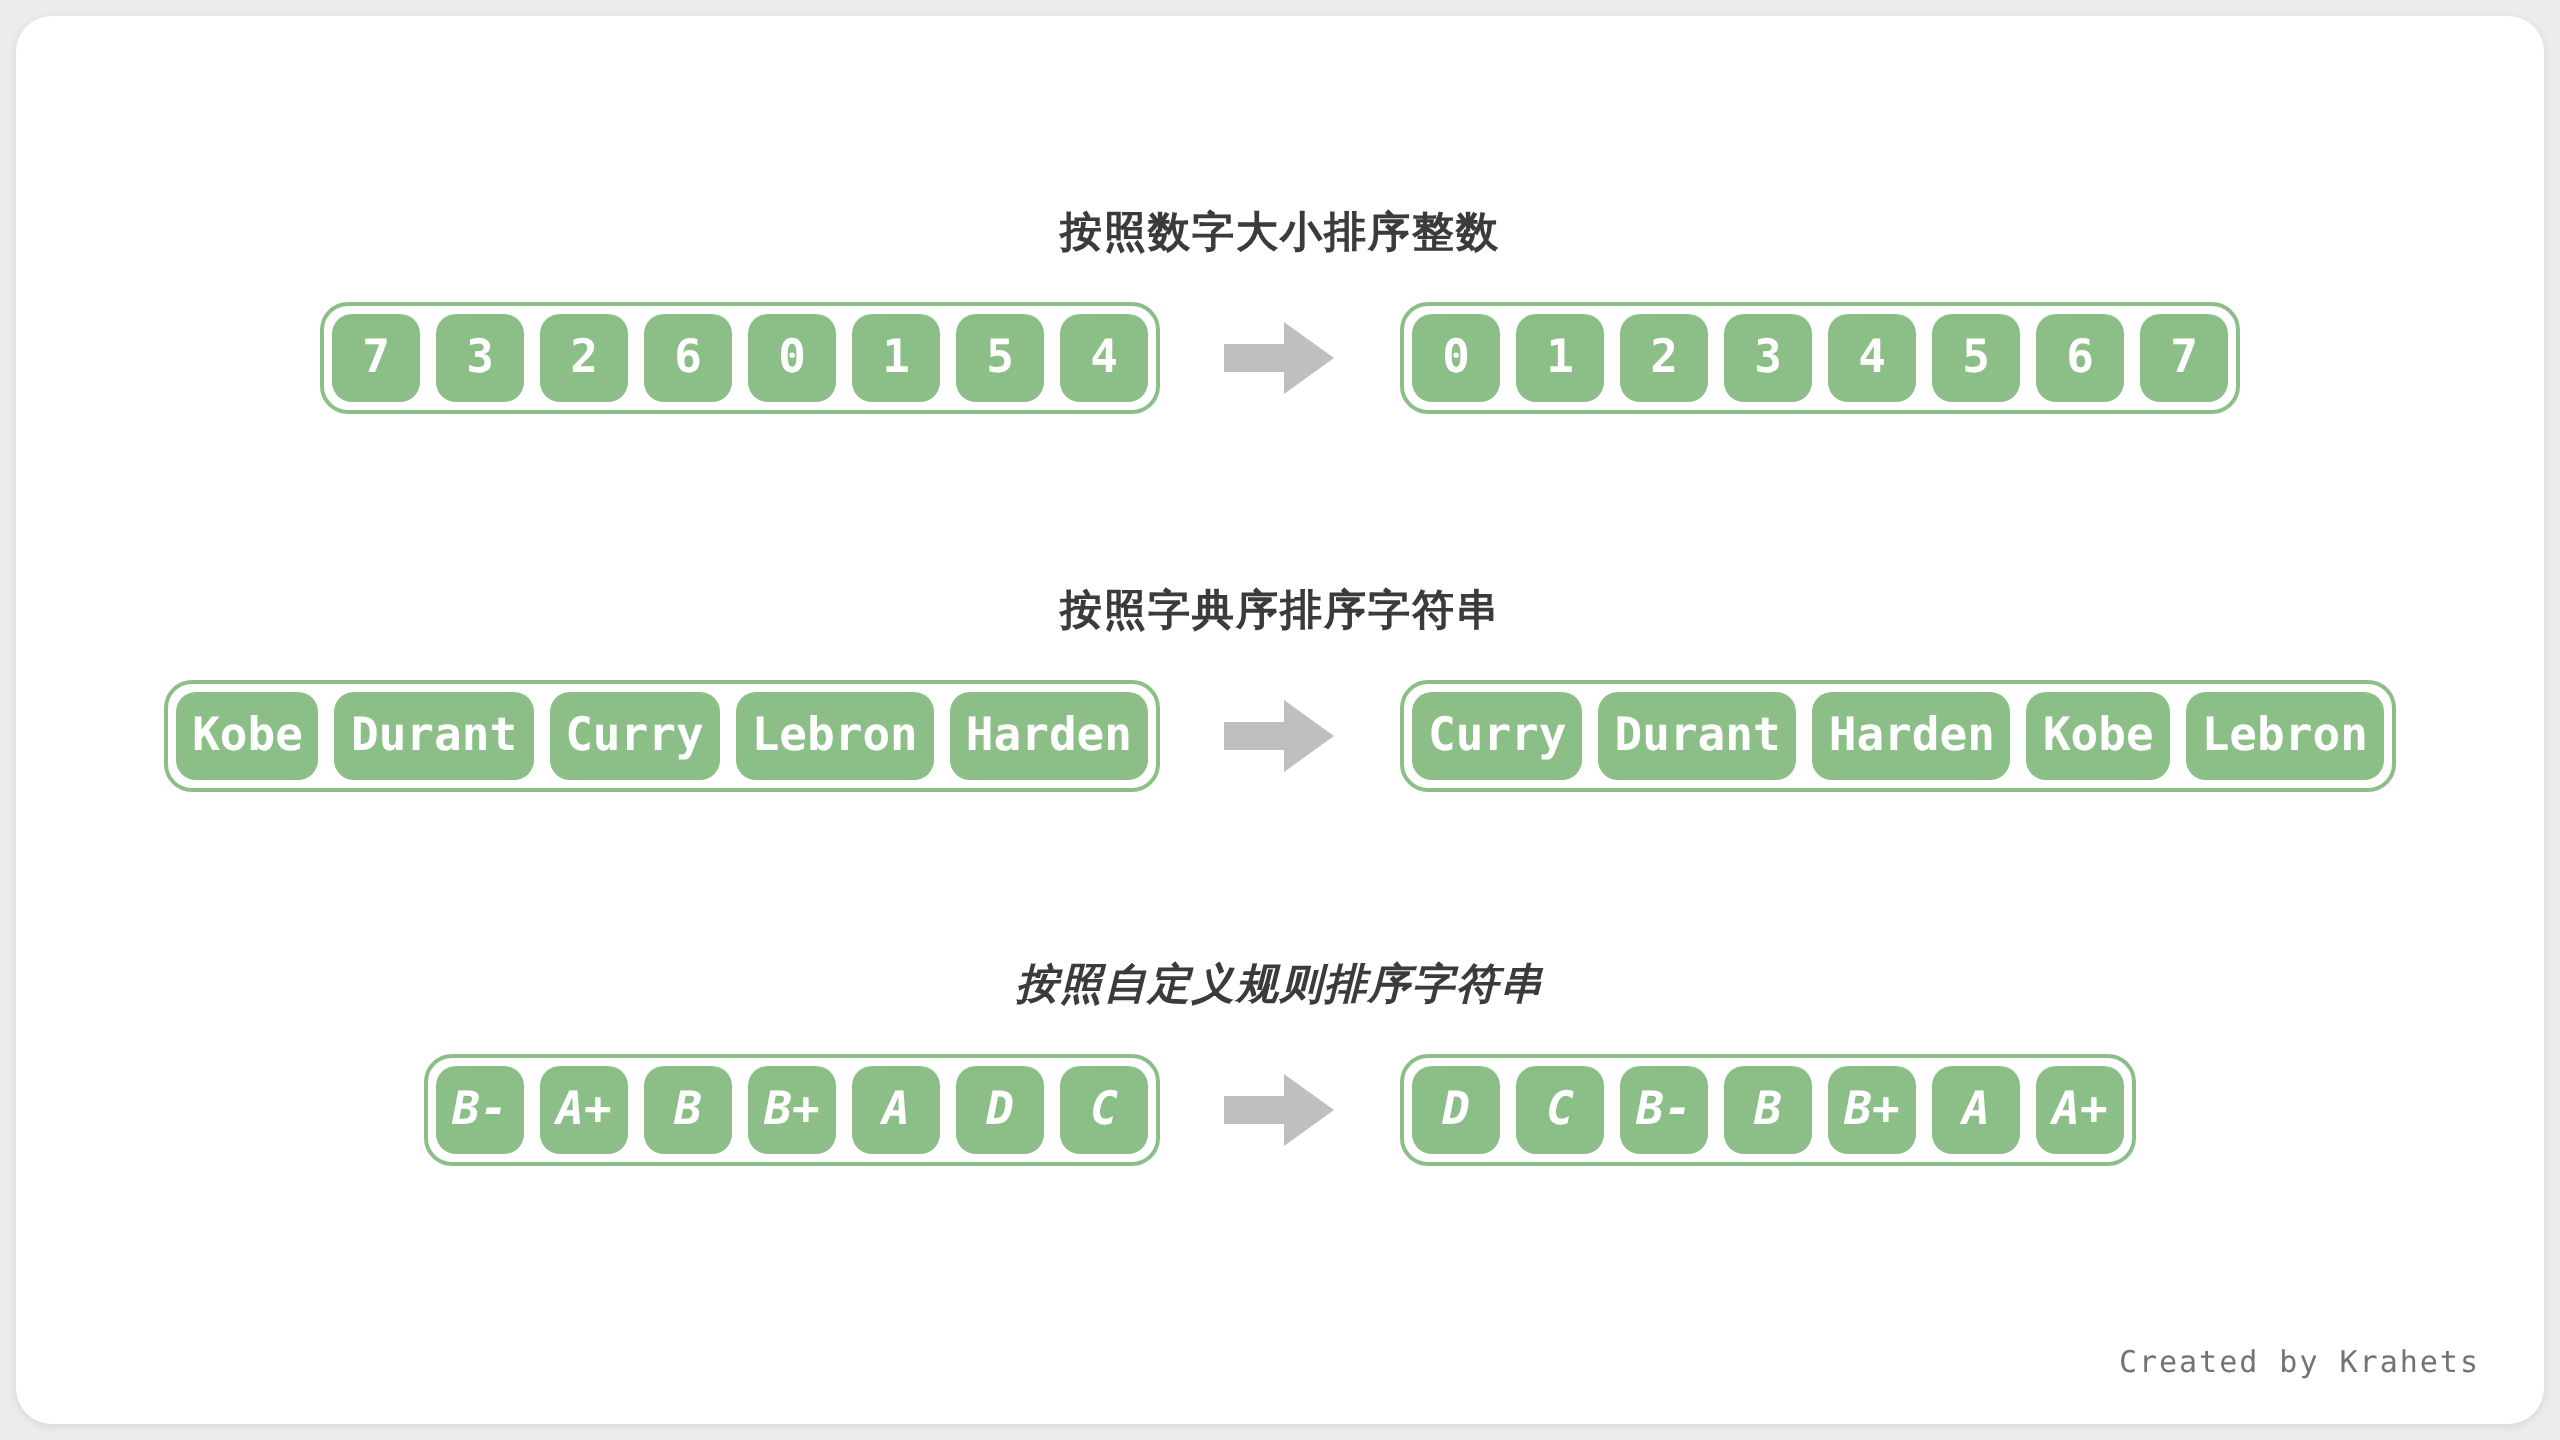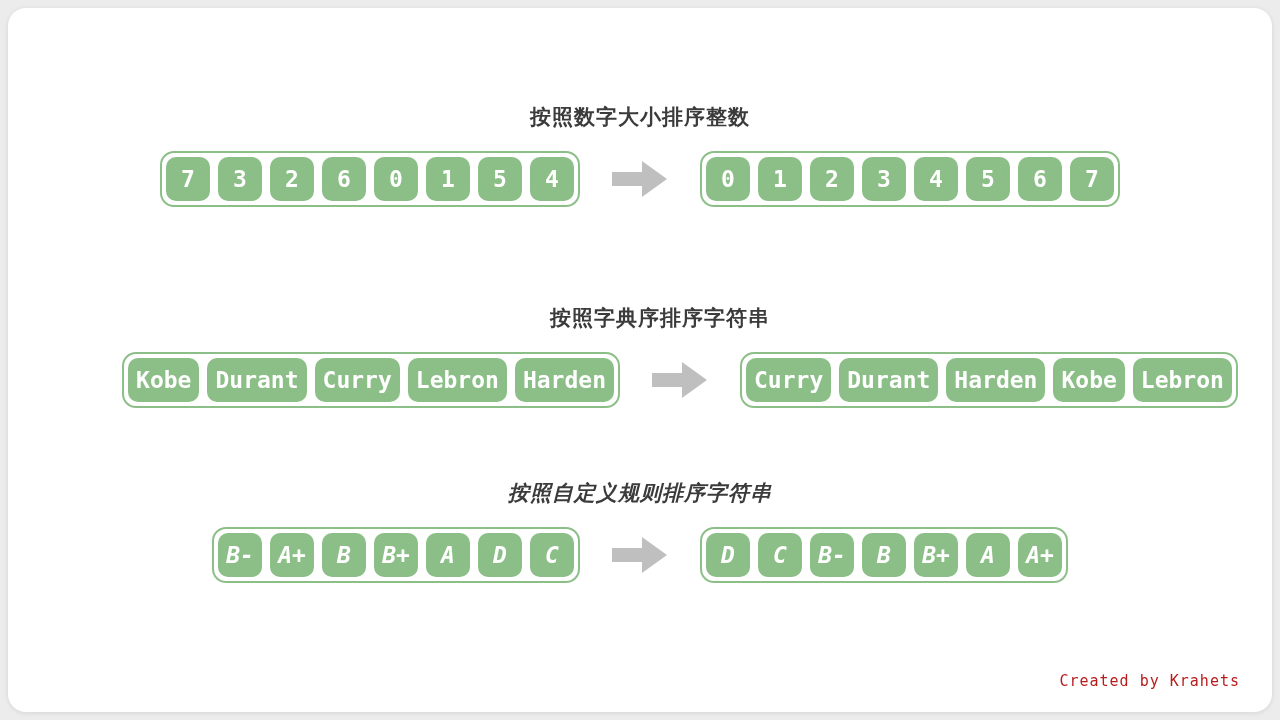--- a/index.html
+++ b/index.html
@@ -76,21 +76,21 @@
     justify-content: center;
     white-space: nowrap;
   }
   .arrow-icon { display: block; }
   .watermark {
     position: absolute;
     right: 32px;
     bottom: 22px;
     font-family: "DejaVu Sans Mono", monospace;
     font-size: 15px;
-    color: #b91c1c;
+    color: #737373;
     letter-spacing: 1px;
   }
 </style>
 </head>
 <body style="background: rgb(236, 236, 236);">
 
 <div class="canvas">
   <div id="sections-root">
       <div class="sort-section" style="top: 95px;">
         <div class="row-title">按照数字大小排序整数</div>
@@ -119,21 +119,21 @@
               <div class="cell">2</div>
               <div class="cell">3</div>
               <div class="cell">4</div>
               <div class="cell">5</div>
               <div class="cell">6</div>
               <div class="cell">7</div>
             </div>
           </div>
         </div>
       </div>
-      <div class="sort-section" style="top: 296px; padding-left: 40px;">
+      <div class="sort-section" style="top: 284px;">
         <div class="row-title">按照字典序排序字符串</div>
         <div class="arrays-row">
           <div class="zone-left">
             <div class="array-box">
               <div class="cell">Kobe</div>
               <div class="cell">Durant</div>
               <div class="cell">Curry</div>
               <div class="cell">Lebron</div>
               <div class="cell">Harden</div>
             </div>

